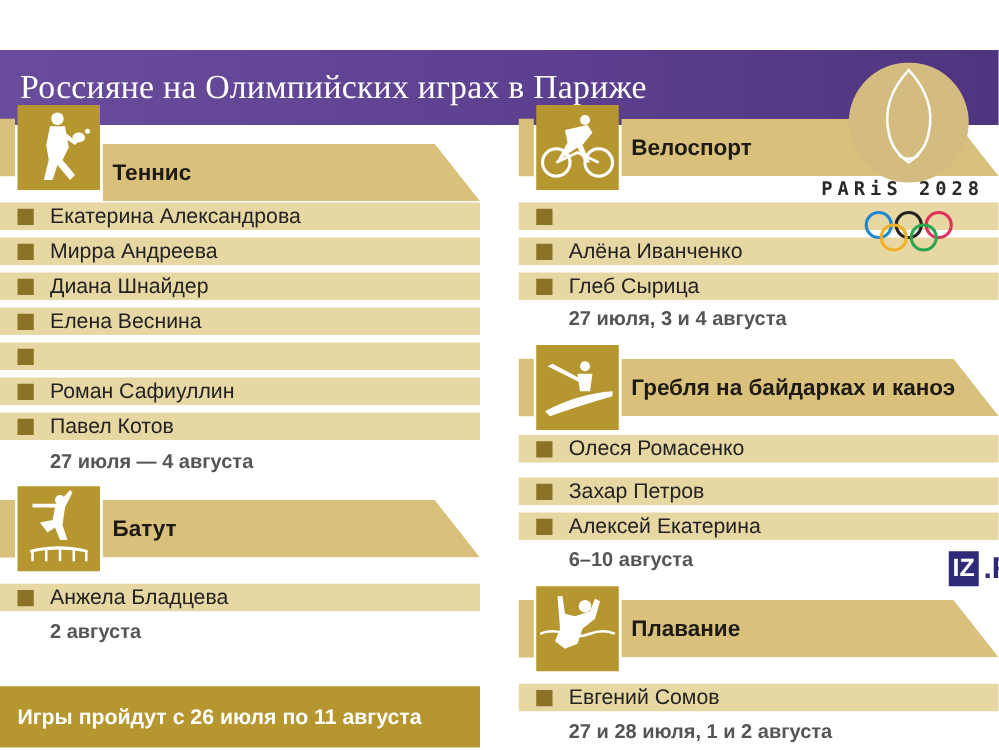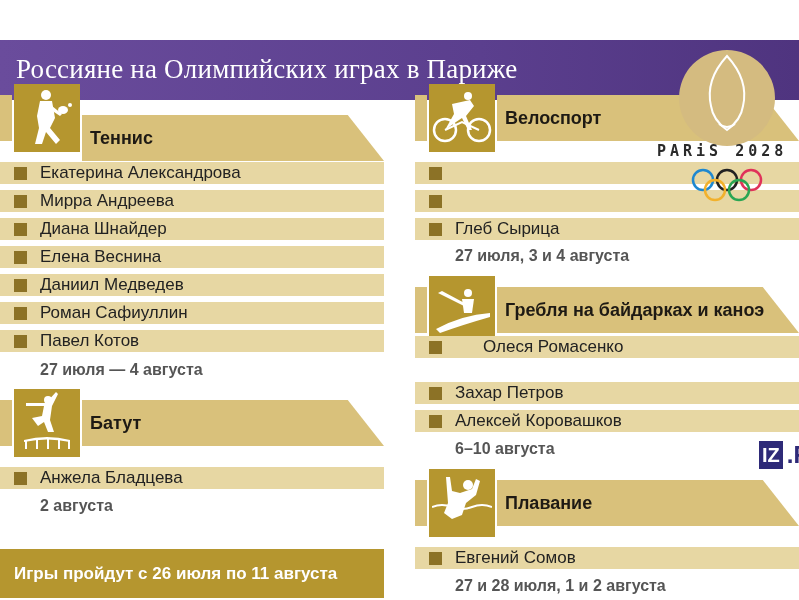--- a/index.html
+++ b/index.html
@@ -96,21 +96,20 @@
   <div class="row" style="top:218px;">
       <span class="bullet"></span>
       <span class="row-text">Диана Шнайдер</span>
     </div>
   <div class="row" style="top:246px;">
       <span class="bullet"></span>
       <span class="row-text">Елена Веснина</span>
     </div>
   <div class="row" style="top:274px;">
       <span class="bullet"></span>
-      <span class="row-text">Даниил Медведев</span>
     </div>
   <div class="row" style="top:302px;">
       <span class="bullet"></span>
       <span class="row-text">Роман Сафиуллин</span>
     </div>
   <div class="row" style="top:330px;">
       <span class="bullet"></span>
       <span class="row-text">Павел Котов</span>
     </div>
   <div class="date" style="top:361px;">27 июля — 4 августа</div>
@@ -159,20 +158,21 @@
     </div>
     <div class="sport-band" style="top:11px;">
       <span class="sport-name">Велоспорт</span>
     </div>
   </div>
   <div class="row" style="top:162px;">
       <span class="bullet"></span>
     </div>
   <div class="row" style="top:190px;">
       <span class="bullet"></span>
+      <span class="row-text">Алёна Иванченко</span>
     </div>
   <div class="row" style="top:218px;">
       <span class="bullet"></span>
       <span class="row-text">Глеб Сырица</span>
     </div>
   <div class="date" style="top:247px;">27 июля, 3 и 4 августа</div>
 
   <div class="sport" style="top:276px;">
     <div class="sport-stub" style="top:11px;height:46px;"></div>
     <div class="sport-icon" style="top:0;">
@@ -180,31 +180,31 @@
         <circle cx="36" cy="8" r="4" fill="#fff"></circle>
         <path d="M30 14 L42 14 L40 28 L32 28 Z" fill="#fff"></path>
         <path d="M6 8 L10 6 L40 22 L38 24 Z" fill="#fff"></path>
         <path d="M4 44 Q30 30 58 28 L58 32 Q30 40 8 48 Z" fill="#fff"></path>
       </svg>
     </div>
     <div class="sport-band" style="top:11px;">
       <span class="sport-name">Гребля на байдарках и каноэ</span>
     </div>
   </div>
-  <div class="row" style="top:336px;gap:28px;">
+  <div class="row" style="top:348px;">
       <span class="bullet"></span>
       <span class="row-text">Олеся Ромасенко</span>
     </div>
   <div class="row" style="top:382px;">
       <span class="bullet"></span>
       <span class="row-text">Захар Петров</span>
     </div>
   <div class="row" style="top:410px;">
       <span class="bullet"></span>
-      <span class="row-text">Алексей Коровашков</span>
+      <span class="row-text">Алексей Екатерина</span>
     </div>
   <div class="date" style="top:440px;">6–10 августа</div>
 
   <div class="sport" style="top:469px;">
     <div class="sport-stub" style="top:11px;height:46px;"></div>
     <div class="sport-icon" style="top:0;">
       <svg width="60" height="60" viewBox="0 0 60 60">
         <path d="M14 4 L18 4 L20 18 L28 20 L40 16 L44 6 L48 8 L44 22 L34 30 L30 42 L20 46 L12 40 L16 30 Z" fill="#fff"></path>
         <circle cx="36" cy="12" r="5" fill="#fff"></circle>
         <path d="M0 34 Q10 30 20 34 T40 34 T60 34" stroke="#fff" stroke-width="2" fill="none"></path>

